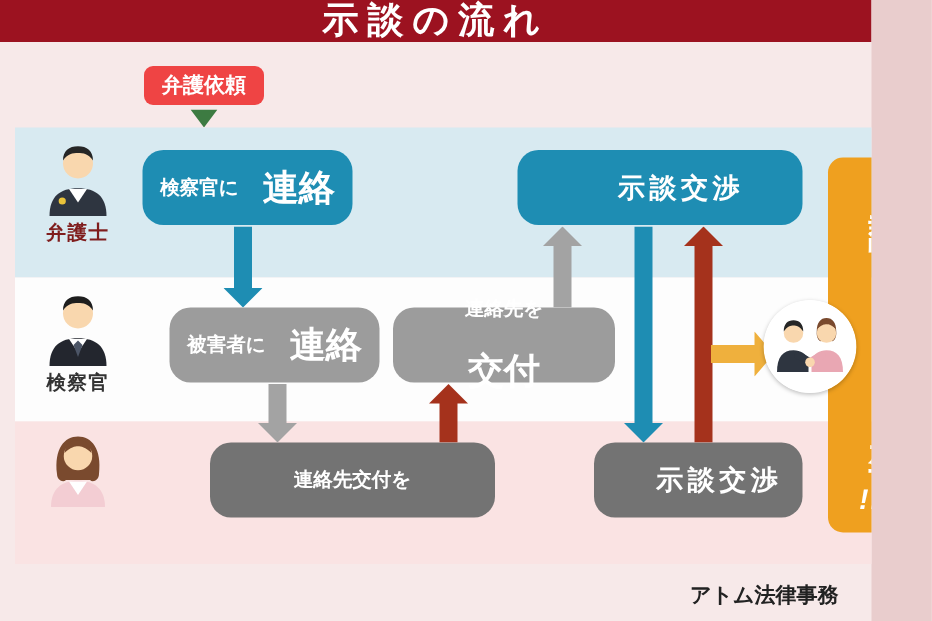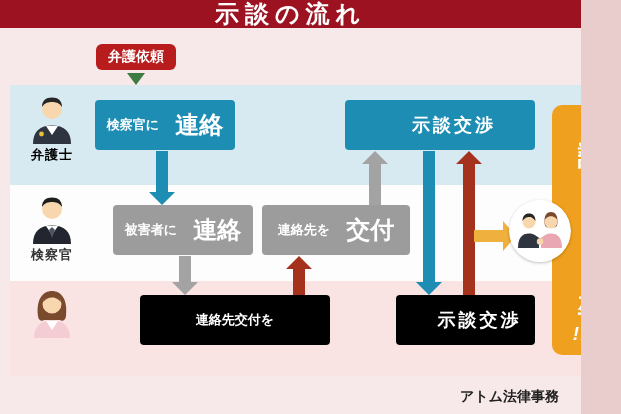--- a/index.html
+++ b/index.html
@@ -8,51 +8,51 @@
     background:#f7e9e9; font-family:Liberation Sans, sans-serif;
     -webkit-font-smoothing:antialiased;
   }
 
   
   .titlebar { position:absolute; top:0; left:0; right:0; height:28px; background:#9c1220;
     display:flex; align-items:center; justify-content:center; }
   .titlebar h1 { margin:0; color:#fff; font-size:24px; font-weight:800; letter-spacing:6px; line-height:28px; }
 
   
-  .badge { position:absolute; left:96px; top:44px; background:#b91c1c; color:#fff;
+  .badge { position:absolute; left:96px; top:44px; background:#ef4444; color:#fff;
     font-size:14px; font-weight:bold; padding:4px 12px; border-radius:6px; }
   .badge-tri { position:absolute; left:127px; top:73px; }
 
   
   .band { position:absolute; left:10px; width:601px; }
   .band.b1 { top:85px;  height:100px; background:#d8eaf1; }
   .band.b2 { top:185px; height:96px;  background:#fdfdfd; }
   .band.b3 { top:281px; height:95px;  background:#fae3e3; }
 
   
   .actor { position:absolute; left:12px; width:80px; text-align:center; }
   .actor svg { display:block; margin:0 auto; }
   .actor .lbl { font-size:13px; font-weight:bold; margin-top:2px; letter-spacing:1px; }
-  .actor.a1 { top:96px; }  .actor.a1 .lbl { color:#000000; }
+  .actor.a1 { top:96px; }  .actor.a1 .lbl { color:#7f1d1d; }
   .actor.a2 { top:196px; } .actor.a2 .lbl { color:#333333; }
   .actor.a3 { top:290px; } .actor.a3 .lbl { color:#a5321c; }
 
   
-  .fbox { position:absolute; height:50px; border-radius:4px; color:#fff;
+  .fbox { position:absolute; height:50px; border-radius:14px; color:#fff;
     display:flex; align-items:center; justify-content:center; gap:16px; }
   .fbox .pre  { font-size:13px; font-weight:bold; }
   .fbox .main { font-size:24px; font-weight:800; }
   .fbox .single { font-size:18px; font-weight:800; letter-spacing:3px;margin-left:28px; }
   .teal { background:#1e8db3; }
   .gray { background:#9c9c9c; }
-  .red  { background:#000000; }
+  .red  { background:#737373; }
   .bx1 { left:95px;  top:100px; width:140px; }
   .bx2 { left:345px; top:100px; width:190px; }
   .bx3 { left:113px; top:205px; width:140px; }
-  .bx4 { left:262px; top:205px; width:148px; }
+  .bx4 { left:262px; top:205px; width:148px;flex-direction:column; }
   .bx5 { left:140px; top:295px; width:190px; }
   .bx6 { left:396px; top:295px; width:139px; }
 
   .arrow { position:absolute; display:block; }
 
   
   .result-col { position:absolute; left:552px; top:105px; width:56px; height:250px;
     background:#efa01f; border-radius:10px; color:#fff; font-weight:800; }
   .result-col .vt { position:absolute; left:0; width:56px; text-align:center;
     writing-mode:vertical-rl; text-orientation:upright; font-size:25px; letter-spacing:5px;

